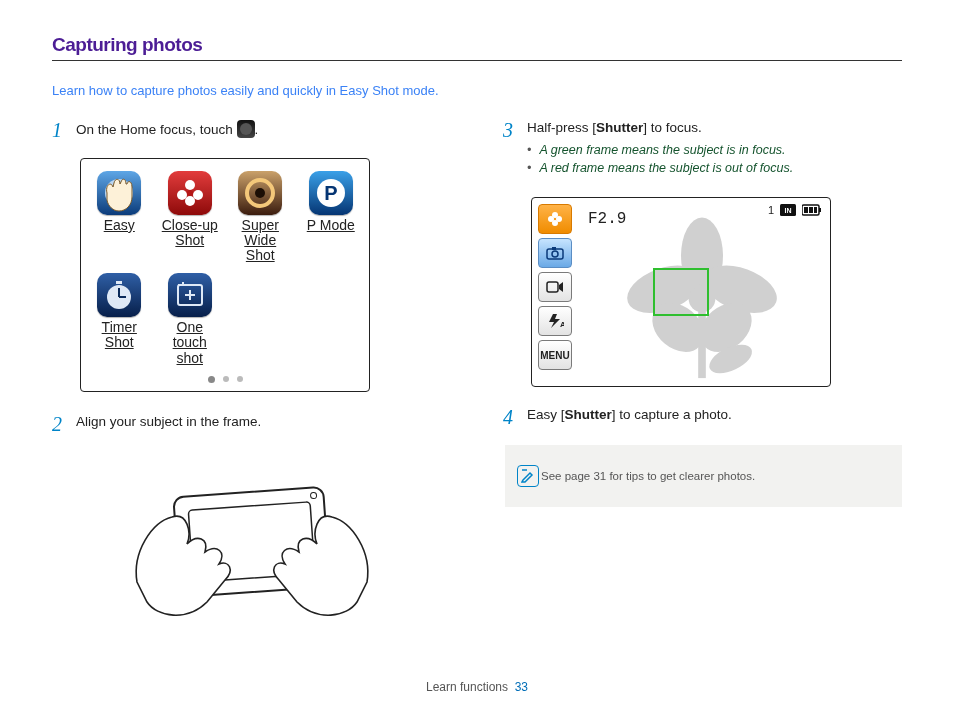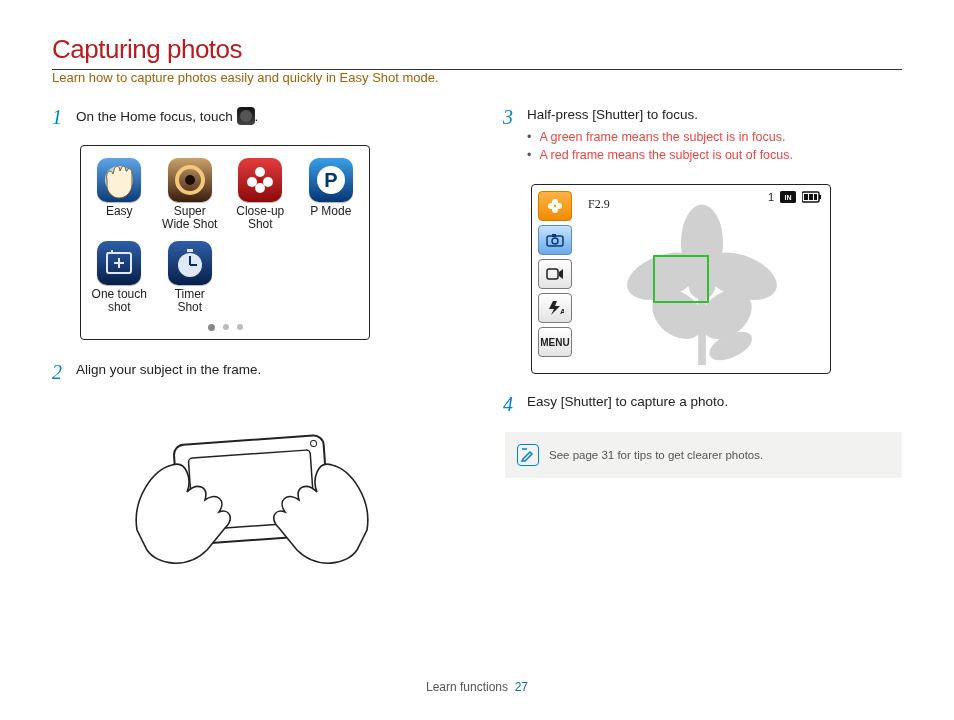--- a/index.html
+++ b/index.html
@@ -1,40 +1,40 @@
 <!DOCTYPE html>
 <html><head>
 <meta charset="utf-8">
 <style>
   * { box-sizing: border-box; margin: 0; padding: 0; }
   html, body { width: 954px; height: 720px; background: #fff; font-family: Arial, Helvetica, sans-serif; color: #222; }
   body { padding: 34px 52px 0 52px; position: relative; }
 
-  .title { color: #b91c1c; font-size: 26px; font-weight: 400; letter-spacing: -0.5px; }
+  .title { color: #4c1d95; font-size: 19px; font-weight: 700; letter-spacing: -0.5px; }
   .title-rule { border: 0; border-top: 1px solid #333; margin-top: 4px; }
-  .subtitle { color: #a16207; font-size: 13px; margin-top: 0; }
+  .subtitle { color: #3b82f6; font-size: 13px; margin-top: 22px; }
 
   .content { display: flex; gap: 52px; margin-top: 22px; }
   .col { flex: 1; }
 
   .step { display: flex; gap: 10px; margin-bottom: 18px; }
   .step-num { color: #0084c8; font-style: italic; font-size: 20px; font-family: Georgia, 'Times New Roman', serif; line-height: 1; min-width: 14px; }
   .step-body { font-size: 13.5px; color: #222; flex: 1; }
-  .step-body strong { font-weight: normal; }
+  .step-body strong { font-weight: bold; }
 
   .bullets { margin-top: 8px; }
-  .bullets .bl { display: flex; gap: 8px; font-size: 12.5px; color: #ef4444; margin-bottom: 4px; }
+  .bullets .bl { display: flex; gap: 8px; font-size: 12.5px; color: #14532d; margin-bottom: 4px; font-style: italic; }
   .bullets .bl::before { content: "•"; color: #555; }
 
   
   .panel-home { border: 1.5px solid #222; border-radius: 4px; width: 290px; margin: 10px 0 22px 28px; padding: 12px 10px 8px 10px; text-align: center; }
   .grid-icons { display: grid; grid-template-columns: repeat(4, 1fr); gap: 10px 14px; }
   .app { display: flex; flex-direction: column; align-items: center; gap: 3px; }
   .app .tile { width: 44px; height: 44px; border-radius: 10px; position: relative; box-shadow: 0 1px 1px rgba(0,0,0,0.3); }
-  .app .lbl { font-size: 12px; text-align: center; color: #222; max-width: 58px; line-height: 1.08; }
+  .app .lbl { font-size: 14px; text-align: center; color: #222; max-width: 58px; line-height: 1.08; text-decoration: underline; }
 
   .tile.gradient-blue { background: linear-gradient(#5ea6e6,#0b3b7a); }
   .tile.gradient-brown { background: linear-gradient(#caa16a,#3b1c0e); }
   .tile.gradient-red { background: linear-gradient(#e23c3c,#8e0a0a); }
   .tile.gradient-blue2 { background: linear-gradient(#3aa0e8,#053573); }
   .tile.gradient-navy { background: linear-gradient(#2f5fa6,#071f4a); }
   .tile.gradient-gold { background: linear-gradient(#d9b66a,#6a3c10); }
 
   
   .tile svg { position:absolute; inset:0; margin:auto; }
@@ -47,26 +47,26 @@
   .sketch-wrap { display:flex; justify-content:center; }
 
   
   .panel-lcd { border: 1.5px solid #222; border-radius: 4px; width: 300px; height: 190px; margin: 10px 0 20px 28px; position: relative; background:#fff; }
   .lcd-left { position: absolute; left: 6px; top: 6px; display: flex; flex-direction: column; gap: 4px; }
   .lcd-btn { width: 34px; height: 30px; border: 1px solid #7a7a7a; border-radius: 4px; background: linear-gradient(#fff,#e3e3e3); display:flex; align-items:center; justify-content:center; font-size:10px; font-weight:bold; color:#222; }
   .lcd-btn.orange { background: linear-gradient(#ffb347,#f08c00); border-color:#d87a00; }
   .lcd-btn.blue { background: linear-gradient(#c6e4ff,#6aa9e6); border-color:#5a8dc4; }
 
   .lcd-topright { position: absolute; right: 8px; top: 6px; display:flex; gap:6px; align-items:center; font-size:11px; }
-  .lcd-fnum { position: absolute; left: 56px; top: 12px; font-family: Liberation Serif, serif; font-size: 12px; color:#222; }
+  .lcd-fnum { position: absolute; left: 56px; top: 12px; font-family: Liberation Mono, monospace; font-size: 16px; color:#222; }
   .lcd-flower { position:absolute; left:48px; top:10px; right:6px; bottom:6px; }
   .focus-frame { position: absolute; width: 56px; height: 48px; border: 2px solid #2fbf2f; left: 50%; top: 50%; transform: translate(-50%,-50%); }
 
   
-  .note { background: #f2f2f0; display:flex; align-items:center; gap:10px; padding:12px 12px; margin-left: 2px; }
+  .note { background: #f2f2f0; display:flex; align-items:center; gap:2px; padding:20px 12px; margin-left: 2px; }
   .note-icon { width: 22px; height: 22px; border: 1.5px solid #0084c8; border-radius: 4px; color:#0084c8; display:flex; align-items:center; justify-content:center; font-size:14px; flex-shrink:0; }
   .note-text { font-size: 11.5px; color: #555; }
 
   .footer { position: absolute; bottom: 26px; left: 0; right: 0; text-align: center; font-size: 12px; color: #555; }
   .footer .pg { color: #006db7; }
 
   .inline-icon { width:18px; height:18px; vertical-align:-4px; display:inline-block; border-radius:4px; background:linear-gradient(#111,#444); position:relative; }
   .inline-icon::after { content:""; position:absolute; inset:3px; border-radius:50%; background:#555; }
 
   
@@ -97,78 +97,78 @@
           <div class="tile gradient-blue">
             <svg width="44" height="44" viewBox="0 0 44 44">
                 <circle cx="22" cy="22" r="14" fill="#bcd6f0"></circle>
                 <circle cx="22" cy="22" r="6" fill="#2a3d6a"></circle>
               </svg>
             <svg class="touch-hand" width="36" height="40" viewBox="0 0 36 40">
               <path d="M6 20 C4 12 10 8 12 14 L13 10 C14 5 19 5 19 11 L20 9 C21 5 25 5 25 11 L26 11 C27 7 31 8 31 14 L31 24 C31 32 25 38 18 38 C12 38 7 33 6 27 Z" fill="#fdf1d8" stroke="#7a5a2a" stroke-width="1"></path>
             </svg>
           </div>
           <div class="lbl">Easy</div>
-        </div>
-
-        <div class="app">
-          <div class="tile gradient-brown">
-            <svg width="44" height="44" viewBox="0 0 44 44">
-                <circle cx="22" cy="22" r="13" fill="none" stroke="#f4c87a" stroke-width="4"></circle>
-                <circle cx="22" cy="22" r="5" fill="#1b0e05"></circle>
-              </svg>
-          </div>
-          <div class="lbl">Super Wide Shot</div>
         </div>
 
         <div class="app">
           <div class="tile gradient-red">
             <svg width="44" height="44" viewBox="0 0 44 44">
                 <g fill="#fff">
                   <circle cx="22" cy="14" r="5"></circle>
                   <circle cx="14" cy="24" r="5"></circle>
                   <circle cx="30" cy="24" r="5"></circle>
                   <circle cx="22" cy="30" r="5"></circle>
                   <circle cx="22" cy="22" r="3" fill="#b51515"></circle>
                 </g>
               </svg>
           </div>
           <div class="lbl">Close-up Shot</div>
         </div>
 
         <div class="app">
+          <div class="tile gradient-brown">
+            <svg width="44" height="44" viewBox="0 0 44 44">
+                <circle cx="22" cy="22" r="13" fill="none" stroke="#f4c87a" stroke-width="4"></circle>
+                <circle cx="22" cy="22" r="5" fill="#1b0e05"></circle>
+              </svg>
+          </div>
+          <div class="lbl">Super Wide Shot</div>
+        </div>
+
+        <div class="app">
           <div class="tile gradient-blue2">
             <svg width="44" height="44" viewBox="0 0 44 44">
                 <circle cx="22" cy="22" r="14" fill="#fff"></circle>
                 <text x="22" y="29" font-size="20" font-weight="bold" fill="#053573" text-anchor="middle" font-family="Arial">P</text>
               </svg>
           </div>
           <div class="lbl">P Mode</div>
-        </div>
-
-        <div class="app">
-          <div class="tile gradient-navy">
-            <svg width="44" height="44" viewBox="0 0 44 44">
-                <rect x="10" y="12" width="24" height="20" rx="2" fill="none" stroke="#dfe9f6" stroke-width="2"></rect>
-                <path d="M22 17 L22 27 M17 22 L27 22" stroke="#dfe9f6" stroke-width="2"></path>
-                <path d="M10 12 l5 0 l0 -3" fill="none" stroke="#dfe9f6" stroke-width="2"></path>
-              </svg>
-          </div>
-          <div class="lbl">One touch shot</div>
         </div>
 
         <div class="app">
           <div class="tile gradient-navy">
             <svg width="44" height="44" viewBox="0 0 44 44">
                 <circle cx="22" cy="24" r="12" fill="#dfe9f6"></circle>
                 <line x1="22" y1="24" x2="22" y2="15" stroke="#0a2a5a" stroke-width="2"></line>
                 <line x1="22" y1="24" x2="29" y2="24" stroke="#0a2a5a" stroke-width="2"></line>
                 <rect x="19" y="8" width="6" height="3" fill="#dfe9f6"></rect>
               </svg>
           </div>
           <div class="lbl">Timer Shot</div>
+        </div>
+
+        <div class="app">
+          <div class="tile gradient-navy">
+            <svg width="44" height="44" viewBox="0 0 44 44">
+                <rect x="10" y="12" width="24" height="20" rx="2" fill="none" stroke="#dfe9f6" stroke-width="2"></rect>
+                <path d="M22 17 L22 27 M17 22 L27 22" stroke="#dfe9f6" stroke-width="2"></path>
+                <path d="M10 12 l5 0 l0 -3" fill="none" stroke="#dfe9f6" stroke-width="2"></path>
+              </svg>
+          </div>
+          <div class="lbl">One touch shot</div>
         </div>
 
 
       </div>
       <div class="dots">
         <span class="dot active"></span>
         <span class="dot"></span>
         <span class="dot"></span>
       </div>
     </div>
@@ -290,14 +290,14 @@
             <line x1="1" y1="1" x2="6" y2="1" stroke="#0084c8" stroke-width="1.5"></line>
           </svg>
       </div>
       <div class="note-text">See page 31 for tips to get clearer photos.</div>
     </div>
 
   </div>
 </div>
 
 <div class="footer">
-  <span>Learn functions</span>&nbsp;&nbsp;<span class="pg">27</span>
+  <span>Learn functions</span>&nbsp;&nbsp;<span class="pg">33</span>
 </div>
 
 </body></html>

